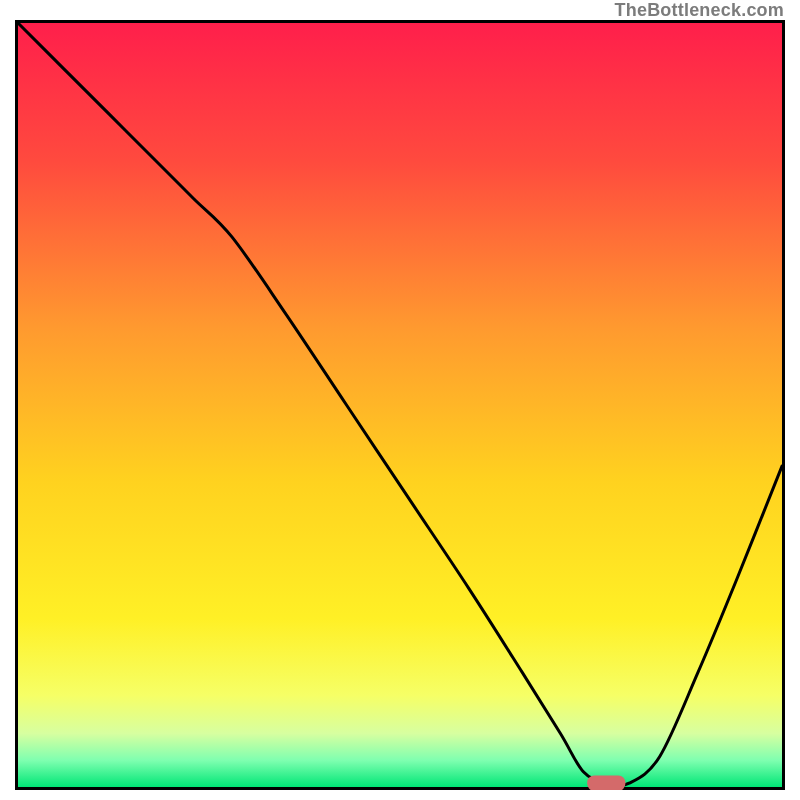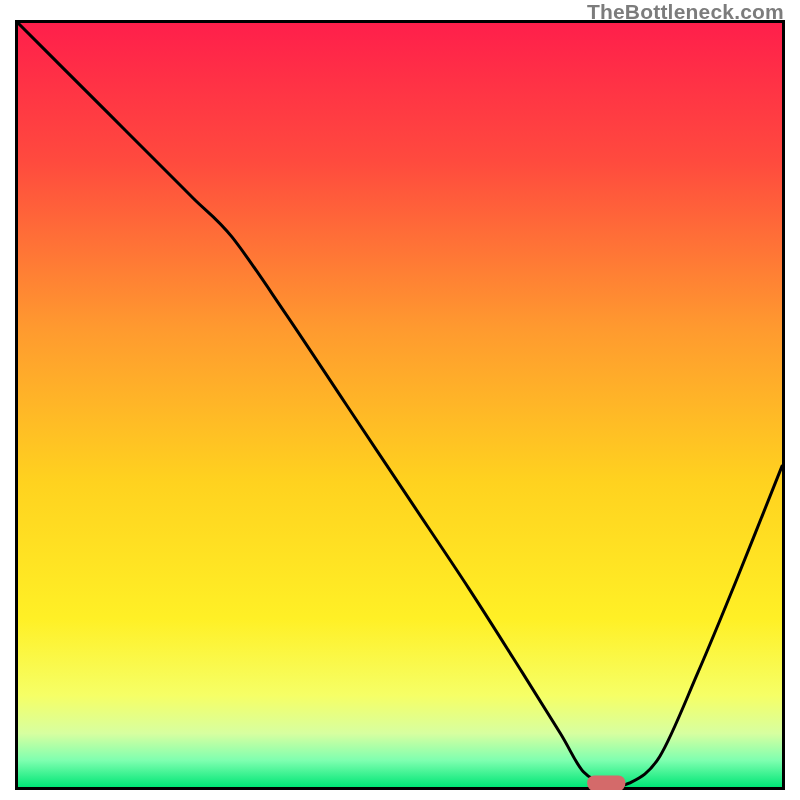--- a/index.html
+++ b/index.html
@@ -22,21 +22,21 @@
     position: absolute;
     left: 0;
     top: 0;
     width: 100%;
     height: 100%;
   }
   .watermark {
     position: absolute;
     top: 0px;
     right: 16px;
-    font-size: 21px;
+    font-size: 18px;
     font-weight: 600;
     color: #7c7c7c;
     letter-spacing: 0.2px;
   }
   svg {
     display: block;
   }
 </style>
 </head>
 <body>

